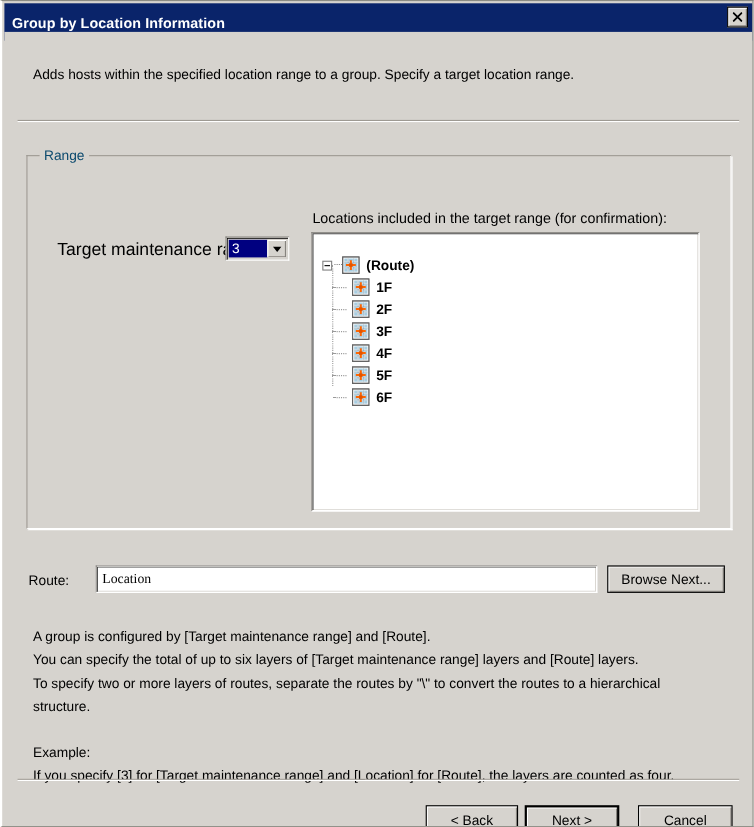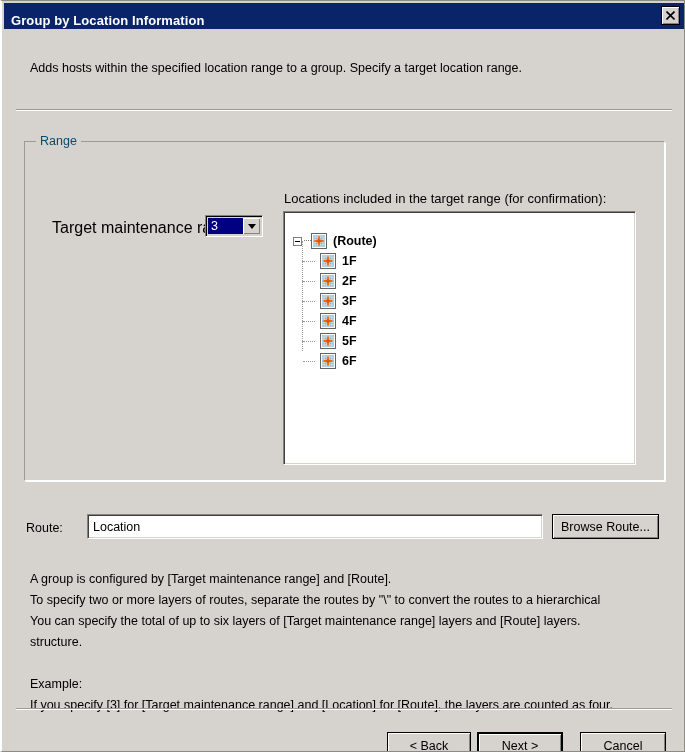--- a/index.html
+++ b/index.html
@@ -280,21 +280,21 @@
     left: 83px;
     top: 485px;
     width: 456px;
     height: 25px;
     box-sizing: border-box;
     background: #ffffff;
     border: 1px solid #86837e;
     border-right-color: #ffffff;
     border-bottom-color: #ffffff;
     box-shadow: inset 1px 1px 0 #404040, inset -1px -1px 0 #d6d3ce;
-    font-family: Liberation Sans, sans-serif;
+    font-family: Liberation Serif, serif;
     font-size: 12.5px;
     color: #000000;
     padding: 0 0 0 5px;
     outline: none;
   }
   .btn {
     box-sizing: border-box;
     background: #d6d3ce;
     border: 1px solid #000000;
     box-shadow: inset 1px 1px 0 #ffffff, inset -1px -1px 0 #86837e,
@@ -496,26 +496,26 @@
             <rect x="0.5" y="0.5" width="15" height="15" fill="none" stroke="#636363"></rect>
           </svg>
           <span class="node-label">6F</span>
         </div>
 
       </div>
     </div>
 
     <div class="route-label">Route:</div>
     <input class="route-input" type="text" value="Location" style="">
-    <button class="btn btn-browse">Browse Route...</button>
+    <button class="btn btn-browse">Browse Next...</button>
 
     <div class="desc">
       <p>A group is configured by [Target maintenance range] and [Route].</p>
+      <p>You can specify the total of up to six layers of [Target maintenance range] layers and [Route] layers.</p>
       <p>To specify two or more layers of routes, separate the routes by "\" to convert the routes to a hierarchical</p>
-      <p>You can specify the total of up to six layers of [Target maintenance range] layers and [Route] layers.</p>
       <p>structure.</p>
       <div class="spacer"></div>
       <p>Example:</p>
       <p>If you specify [3] for [Target maintenance range] and [Location] for [Route], the layers are counted as four.</p>
     </div>
 
     <div class="hr hr-bot"></div>
 
     <button class="btn btn-back">&lt; Back</button>
     <button class="btn btn-next">Next &gt;</button>

